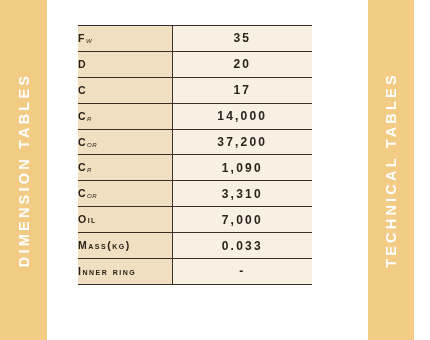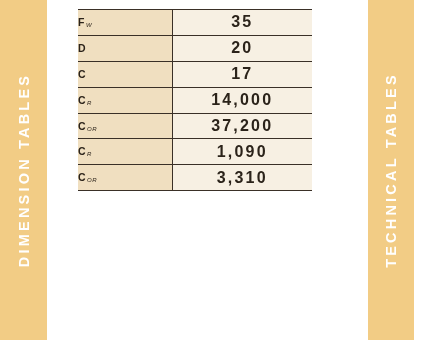--- a/index.html
+++ b/index.html
@@ -38,21 +38,21 @@
     font-weight: bold;
     font-size: 14.5px;
     letter-spacing: 3.2px;
     text-transform: uppercase;
   }
 
   
   .table-wrap {
     position: absolute;
     left: 78px;
-    top: 9px;
+    top: 25px;
     width: 234px;
   }
   table.spec {
     border-collapse: collapse;
     width: 100%;
     table-layout: fixed;
   }
   table.spec col.c-label { width: 94px; }
   table.spec col.c-value { width: 140px; }
 
@@ -85,21 +85,21 @@
     font-style: italic;
     font-weight: normal;
     letter-spacing: 0.5px;
     vertical-align: baseline;
     position: relative;
     top: 1px;
   }
   td.value {
     background: #f7f0e3;
     color: #2b231a;
-    font-size: 16px;
+    font-size: 12px;
     font-weight: bold;
     letter-spacing: 2.2px;
     text-align: center;
   }
 </style>
 </head>
 <body>
 
 <div class="banner banner-left">
   <div class="banner-text">Dimension Tables</div>
@@ -137,15 +137,27 @@
           <td class="value">37,200</td>
         </tr>
         <tr>
           <td class="label"><span class="sym">C</span><span class="sub">r</span></td>
           <td class="value">1,090</td>
         </tr>
         <tr>
           <td class="label"><span class="sym">C</span><span class="sub">or</span></td>
           <td class="value">3,310</td>
         </tr>
+        <tr>
+          <td class="label"><span>Oil</span></td>
+          <td class="value">7,000</td>
+        </tr>
+        <tr>
+          <td class="label"><span>Mass(kg)</span></td>
+          <td class="value">0.033</td>
+        </tr>
+        <tr>
+          <td class="label"><span>Inner ring</span></td>
+          <td class="value">-</td>
+        </tr>
       </tbody>
   </table>
 </div>
 
 </body></html>

